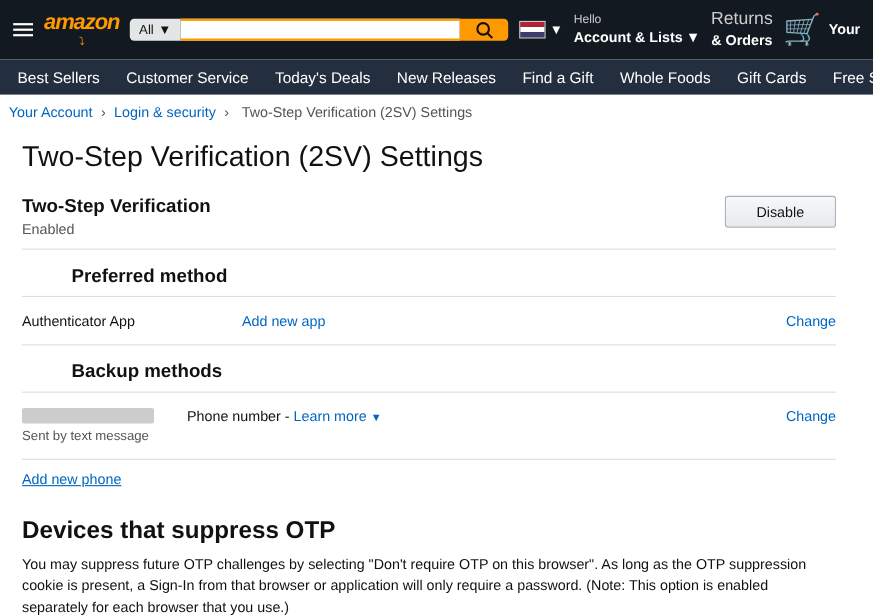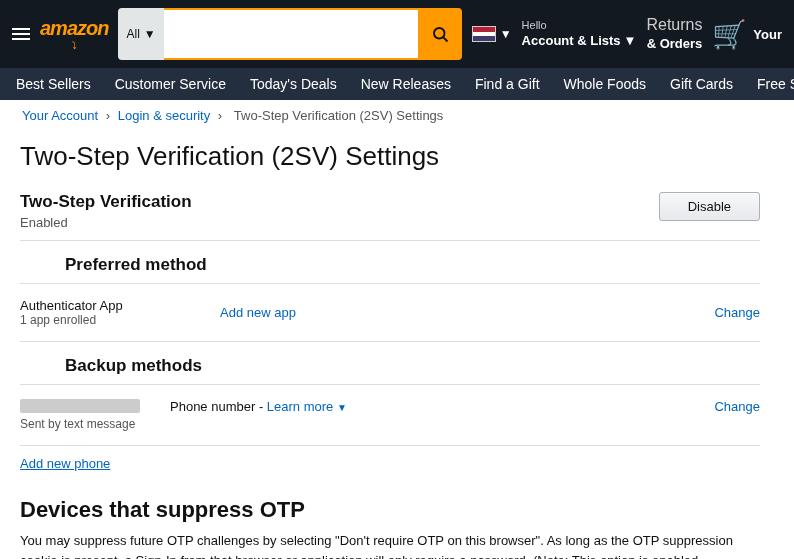--- a/index.html
+++ b/index.html
@@ -5,21 +5,21 @@
     * { margin: 0; padding: 0; box-sizing: border-box; }
     body { font-family: Arial, sans-serif; font-size: 13px; background: #fff; color: #111; }
 
     
     .header { background: #131921; color: #fff; padding: 8px 12px; display: flex; align-items: center; gap: 10px; }
     .hamburger { color: #fff; font-size: 18px; cursor: pointer; display: flex; flex-direction: column; gap: 3px; }
     .hamburger span { display: block; width: 18px; height: 2px; background: #fff; }
     .logo { display: flex; flex-direction: column; align-items: center; cursor: pointer; }
     .logo-text { color: #ff9900; font-size: 20px; font-weight: bold; font-style: italic; letter-spacing: -1px; }
     .logo-smile { color: #ff9900; font-size: 10px; }
-    .search-bar { flex: 1; display: flex; height: 52px; }
+    .search-bar { flex: 1; display: flex; height: 20px; }
     .search-select { background: #e3e6e6; border: none; border-radius: 4px 0 0 4px; padding: 0 8px; font-size: 12px; color: #111; cursor: pointer; display: flex; align-items: center; gap: 4px; }
     .search-input { flex: 1; border: none; outline: none; padding: 0 10px; font-size: 14px; border-top: 2px solid #ff9900; border-bottom: 2px solid #ff9900; }
     .search-btn { background: #ff9900; border: none; width: 44px; border-radius: 0 4px 4px 0; cursor: pointer; display: flex; align-items: center; justify-content: center; }
     .search-btn svg { width: 18px; height: 18px; }
     .flag-area { display: flex; align-items: center; gap: 4px; color: #fff; font-size: 12px; cursor: pointer; }
     .flag { width: 24px; height: 16px; background: linear-gradient(to bottom, #b22234 33%, #fff 33%, #fff 66%, #3c3b6e 66%); border: 1px solid #ccc; }
     .hello-area { color: #fff; line-height: 1.3; cursor: pointer; }
     .hello-area .hello { font-size: 11px; color: #ccc; }
     .hello-area .account { font-size: 13px; font-weight: bold; display: flex; align-items: center; gap: 3px; }
     .returns-area { color: #fff; line-height: 1.3; cursor: pointer; text-align: center; }
@@ -27,21 +27,21 @@
     .returns-area .ret2 { font-size: 13px; font-weight: bold; }
     .cart-area { display: flex; align-items: center; gap: 6px; color: #fff; cursor: pointer; }
     .cart-icon { font-size: 28px; }
     .cart-label { font-size: 13px; font-weight: bold; }
 
     
     .nav-bar { background: #232f3e; padding: 6px 12px; display: flex; gap: 16px; flex-wrap: nowrap; overflow: hidden; }
     .nav-item { color: #fff; font-size: 14px; white-space: nowrap; cursor: pointer; padding: 2px 4px; }
 
     
-    .breadcrumb { padding: 8px 22px; font-size: 13px; color: #111; }
+    .breadcrumb { padding: 8px 8px; font-size: 13px; color: #111; }
     .breadcrumb a { color: #0066c0; text-decoration: none; }
     .breadcrumb span { color: #555; margin: 0 4px; }
 
     
     .main { padding: 10px 20px 30px; max-width: 780px; }
     .page-title { font-size: 26px; font-weight: normal; color: #111; margin-bottom: 20px; }
 
     .section { margin-bottom: 0; }
     .section-header { display: flex; justify-content: space-between; align-items: flex-start; border-bottom: 1px solid #ddd; padding-bottom: 10px; margin-bottom: 0; }
     .section-title { font-size: 17px; font-weight: bold; color: #111; }
@@ -151,21 +151,20 @@
     </div>
   </div>
 
   <div class="section">
     <div class="section-title-row">
       <div class="section-title-2">Preferred method</div>
     </div>
     <div class="method-row">
       <div class="method-info">
         <div class="method-name">Authenticator App</div>
-        <div class="method-detail">1 app enrolled</div>
       </div>
       <div class="method-action">Add new app</div>
       <div class="method-change">Change</div>
     </div>
   </div>
 
   <div class="section">
     <div class="section-title-row">
       <div class="section-title-2">Backup methods</div>
     </div>

